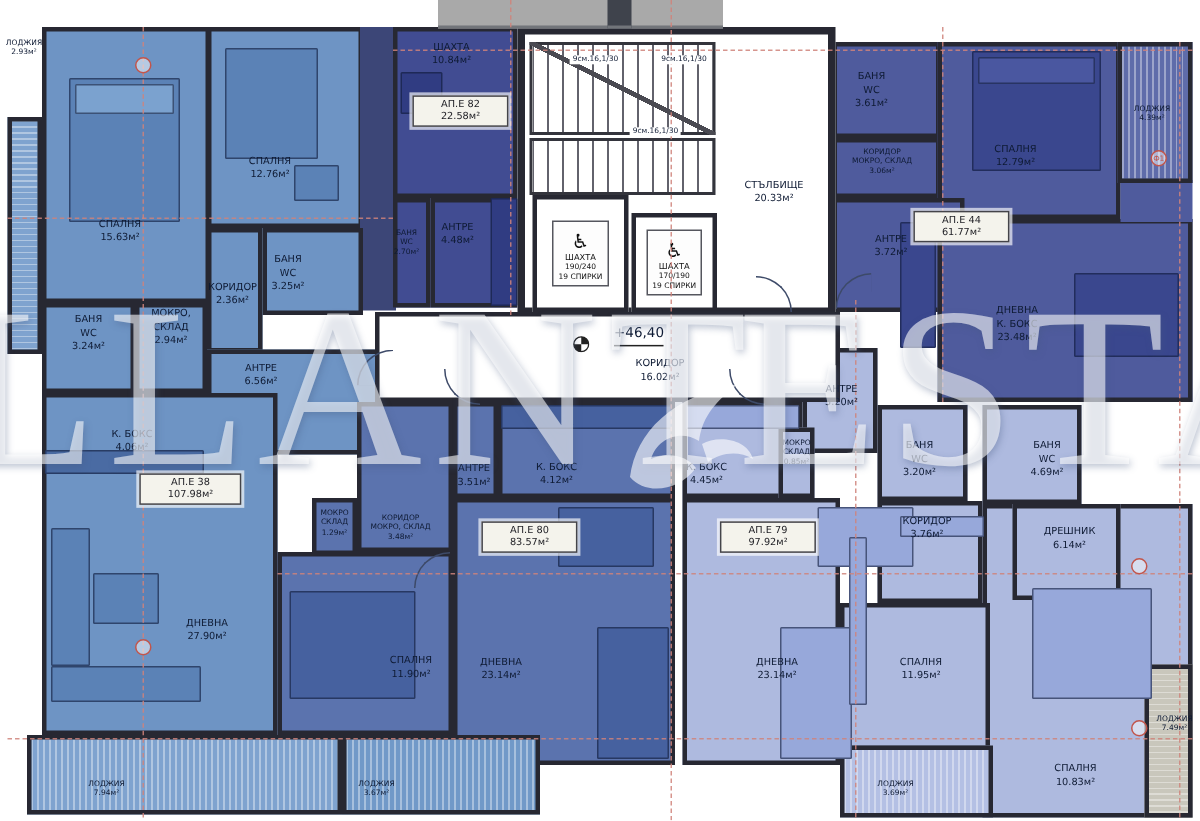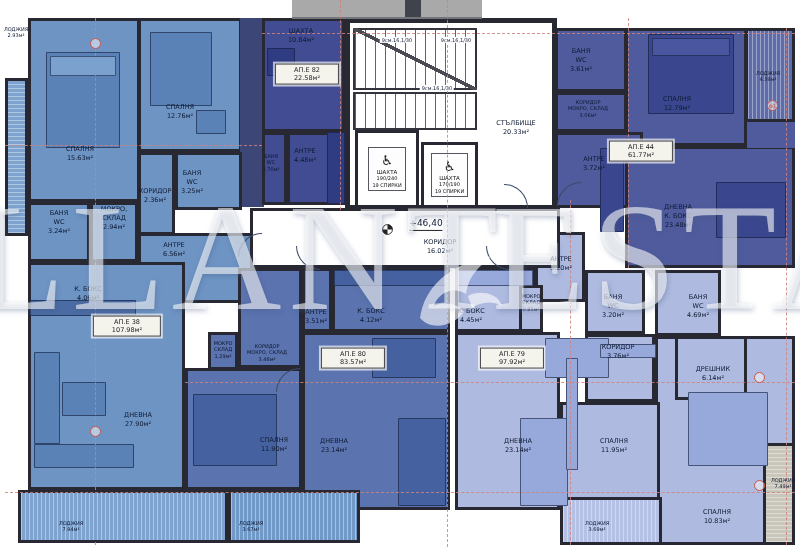--- a/index.html
+++ b/index.html
@@ -333,21 +333,21 @@
     </div>
   <div class="lbl" style="left:698px;top:306px">
       <span class="nm">БАНЯ
 WC</span>
       <span class="nm">4.69м²</span>
     </div>
   <div class="lbl" style="left:618px;top:352px">
       <span class="nm">КОРИДОР</span>
       <span class="nm">3.76м²</span>
     </div>
-  <div class="lbl" style="left:713px;top:374px">
+  <div class="lbl" style="left:713px;top:359px">
       <span class="nm">ДРЕШНИК</span>
       <span class="nm">6.14м²</span>
     </div>
   <div class="lbl" style="left:518px;top:446px">
       <span class="nm">ДНЕВНА</span>
       <span class="nm">23.14м²</span>
     </div>
   <div class="lbl" style="left:614px;top:446px">
       <span class="nm">СПАЛНЯ</span>
       <span class="nm">11.95м²</span>

